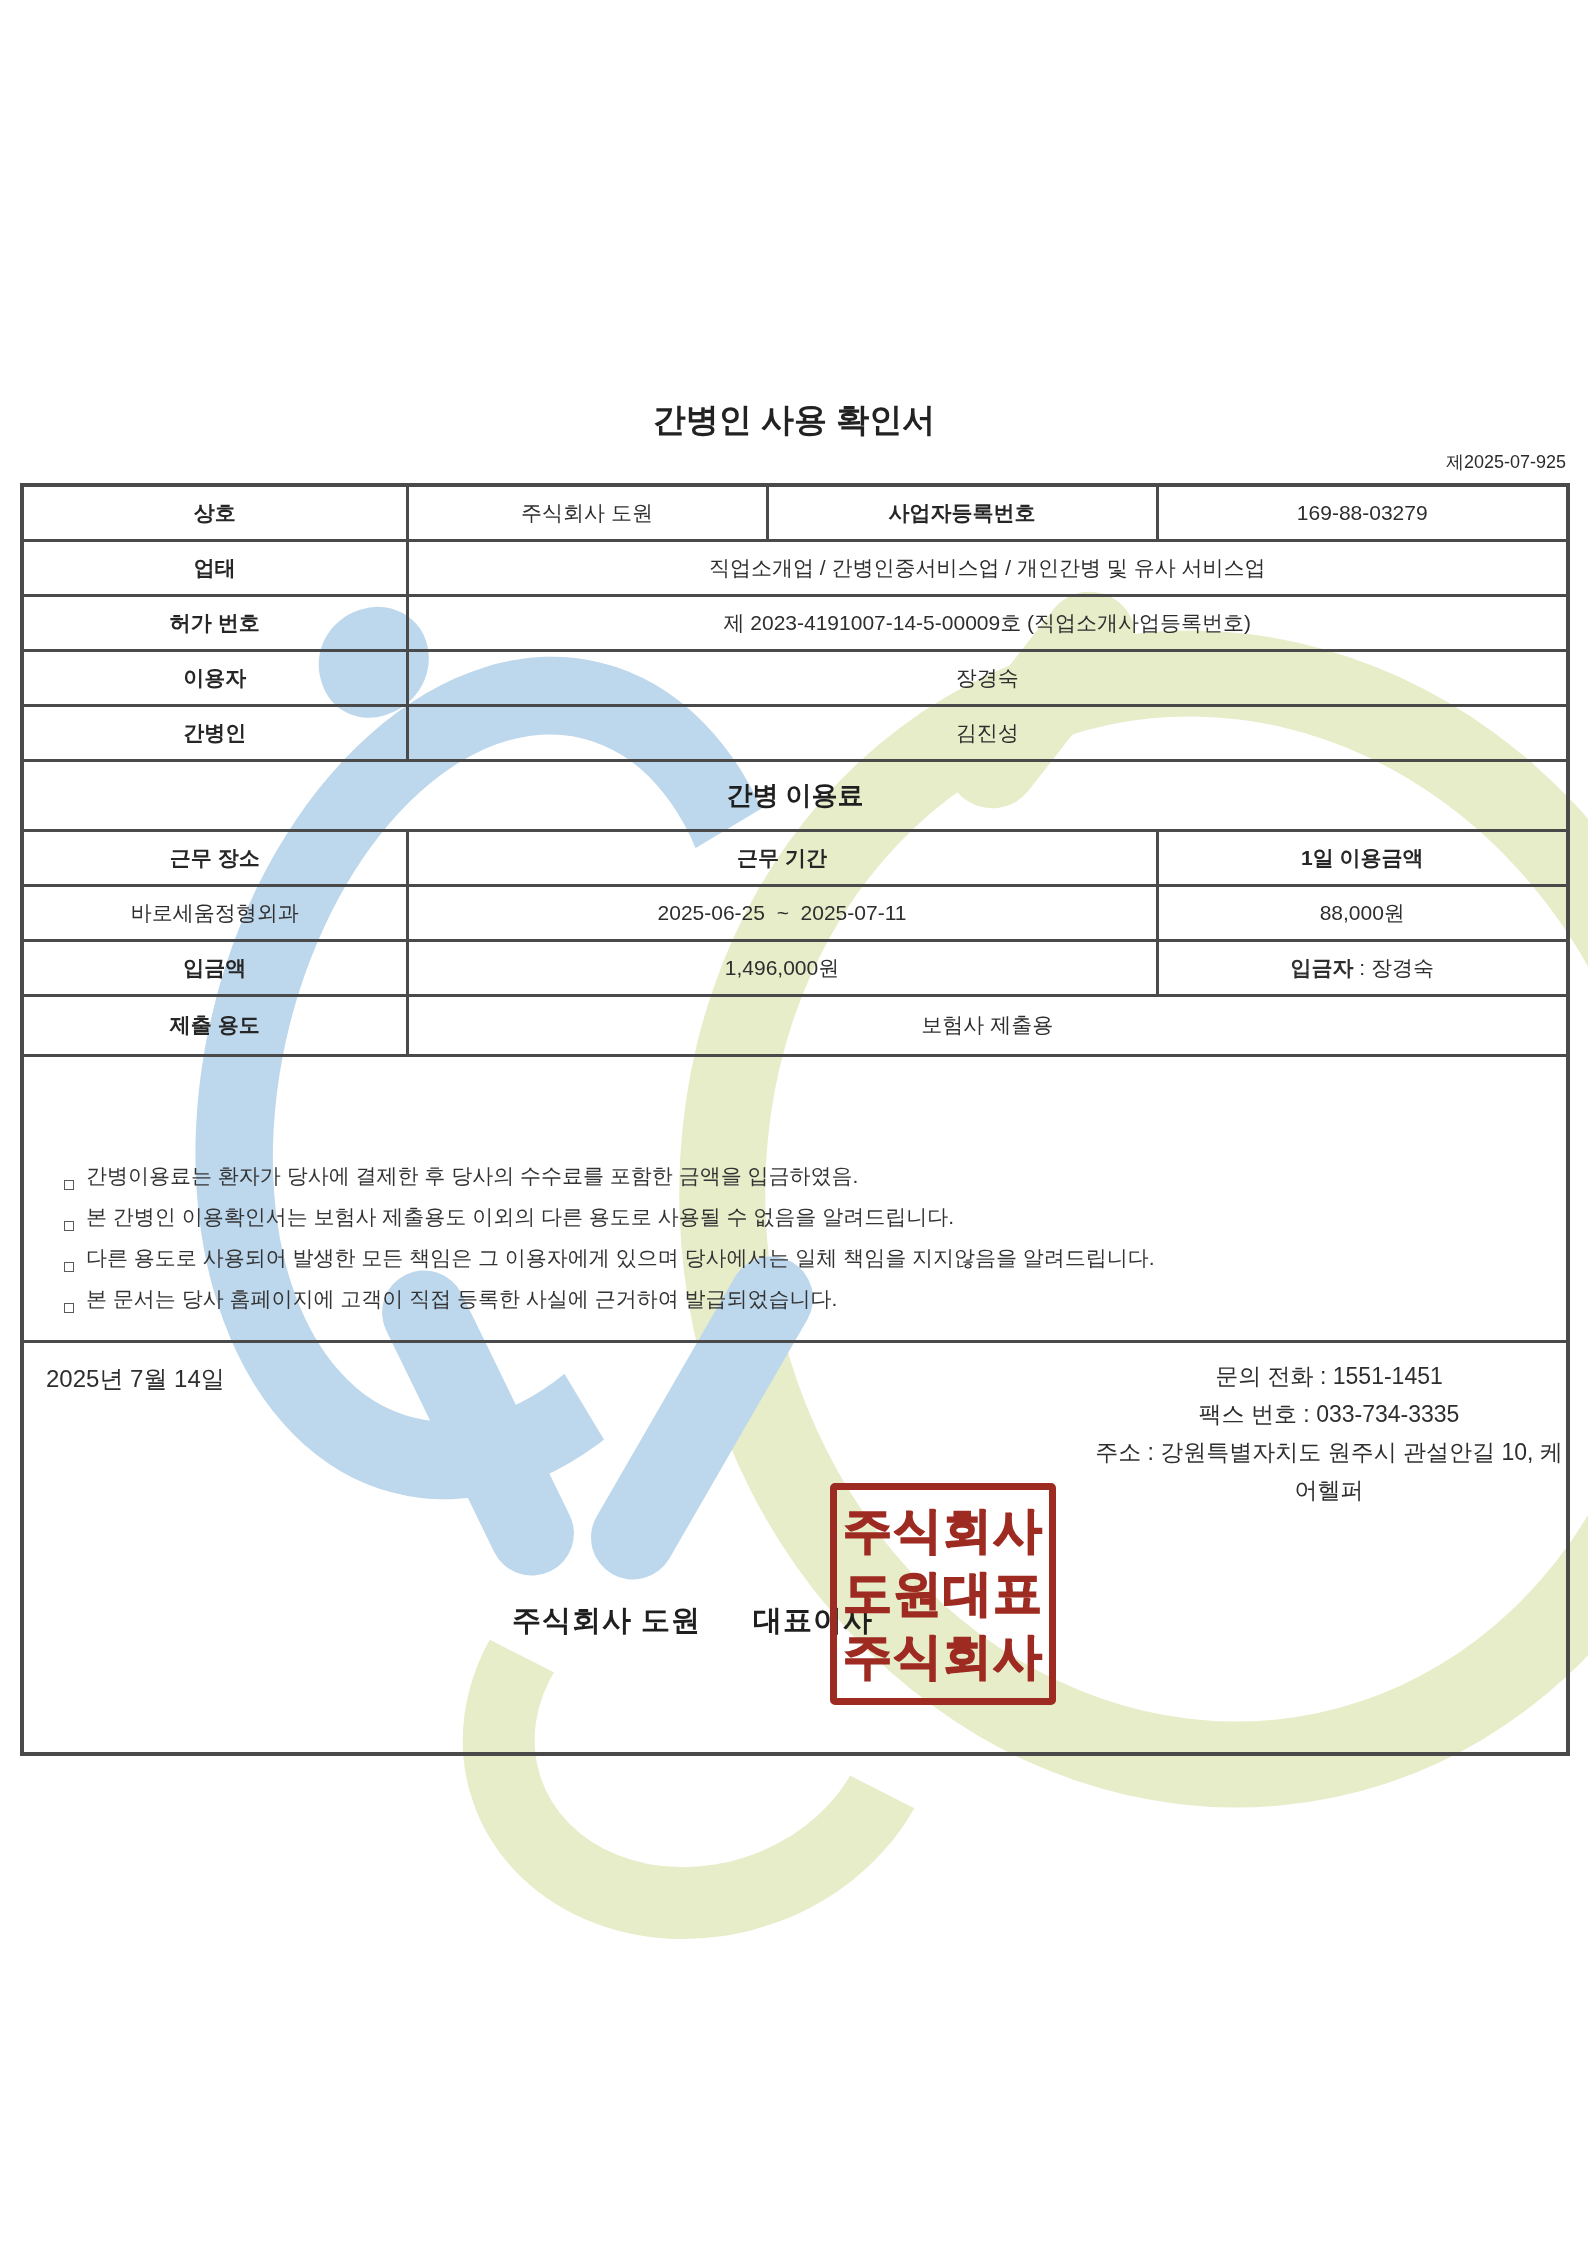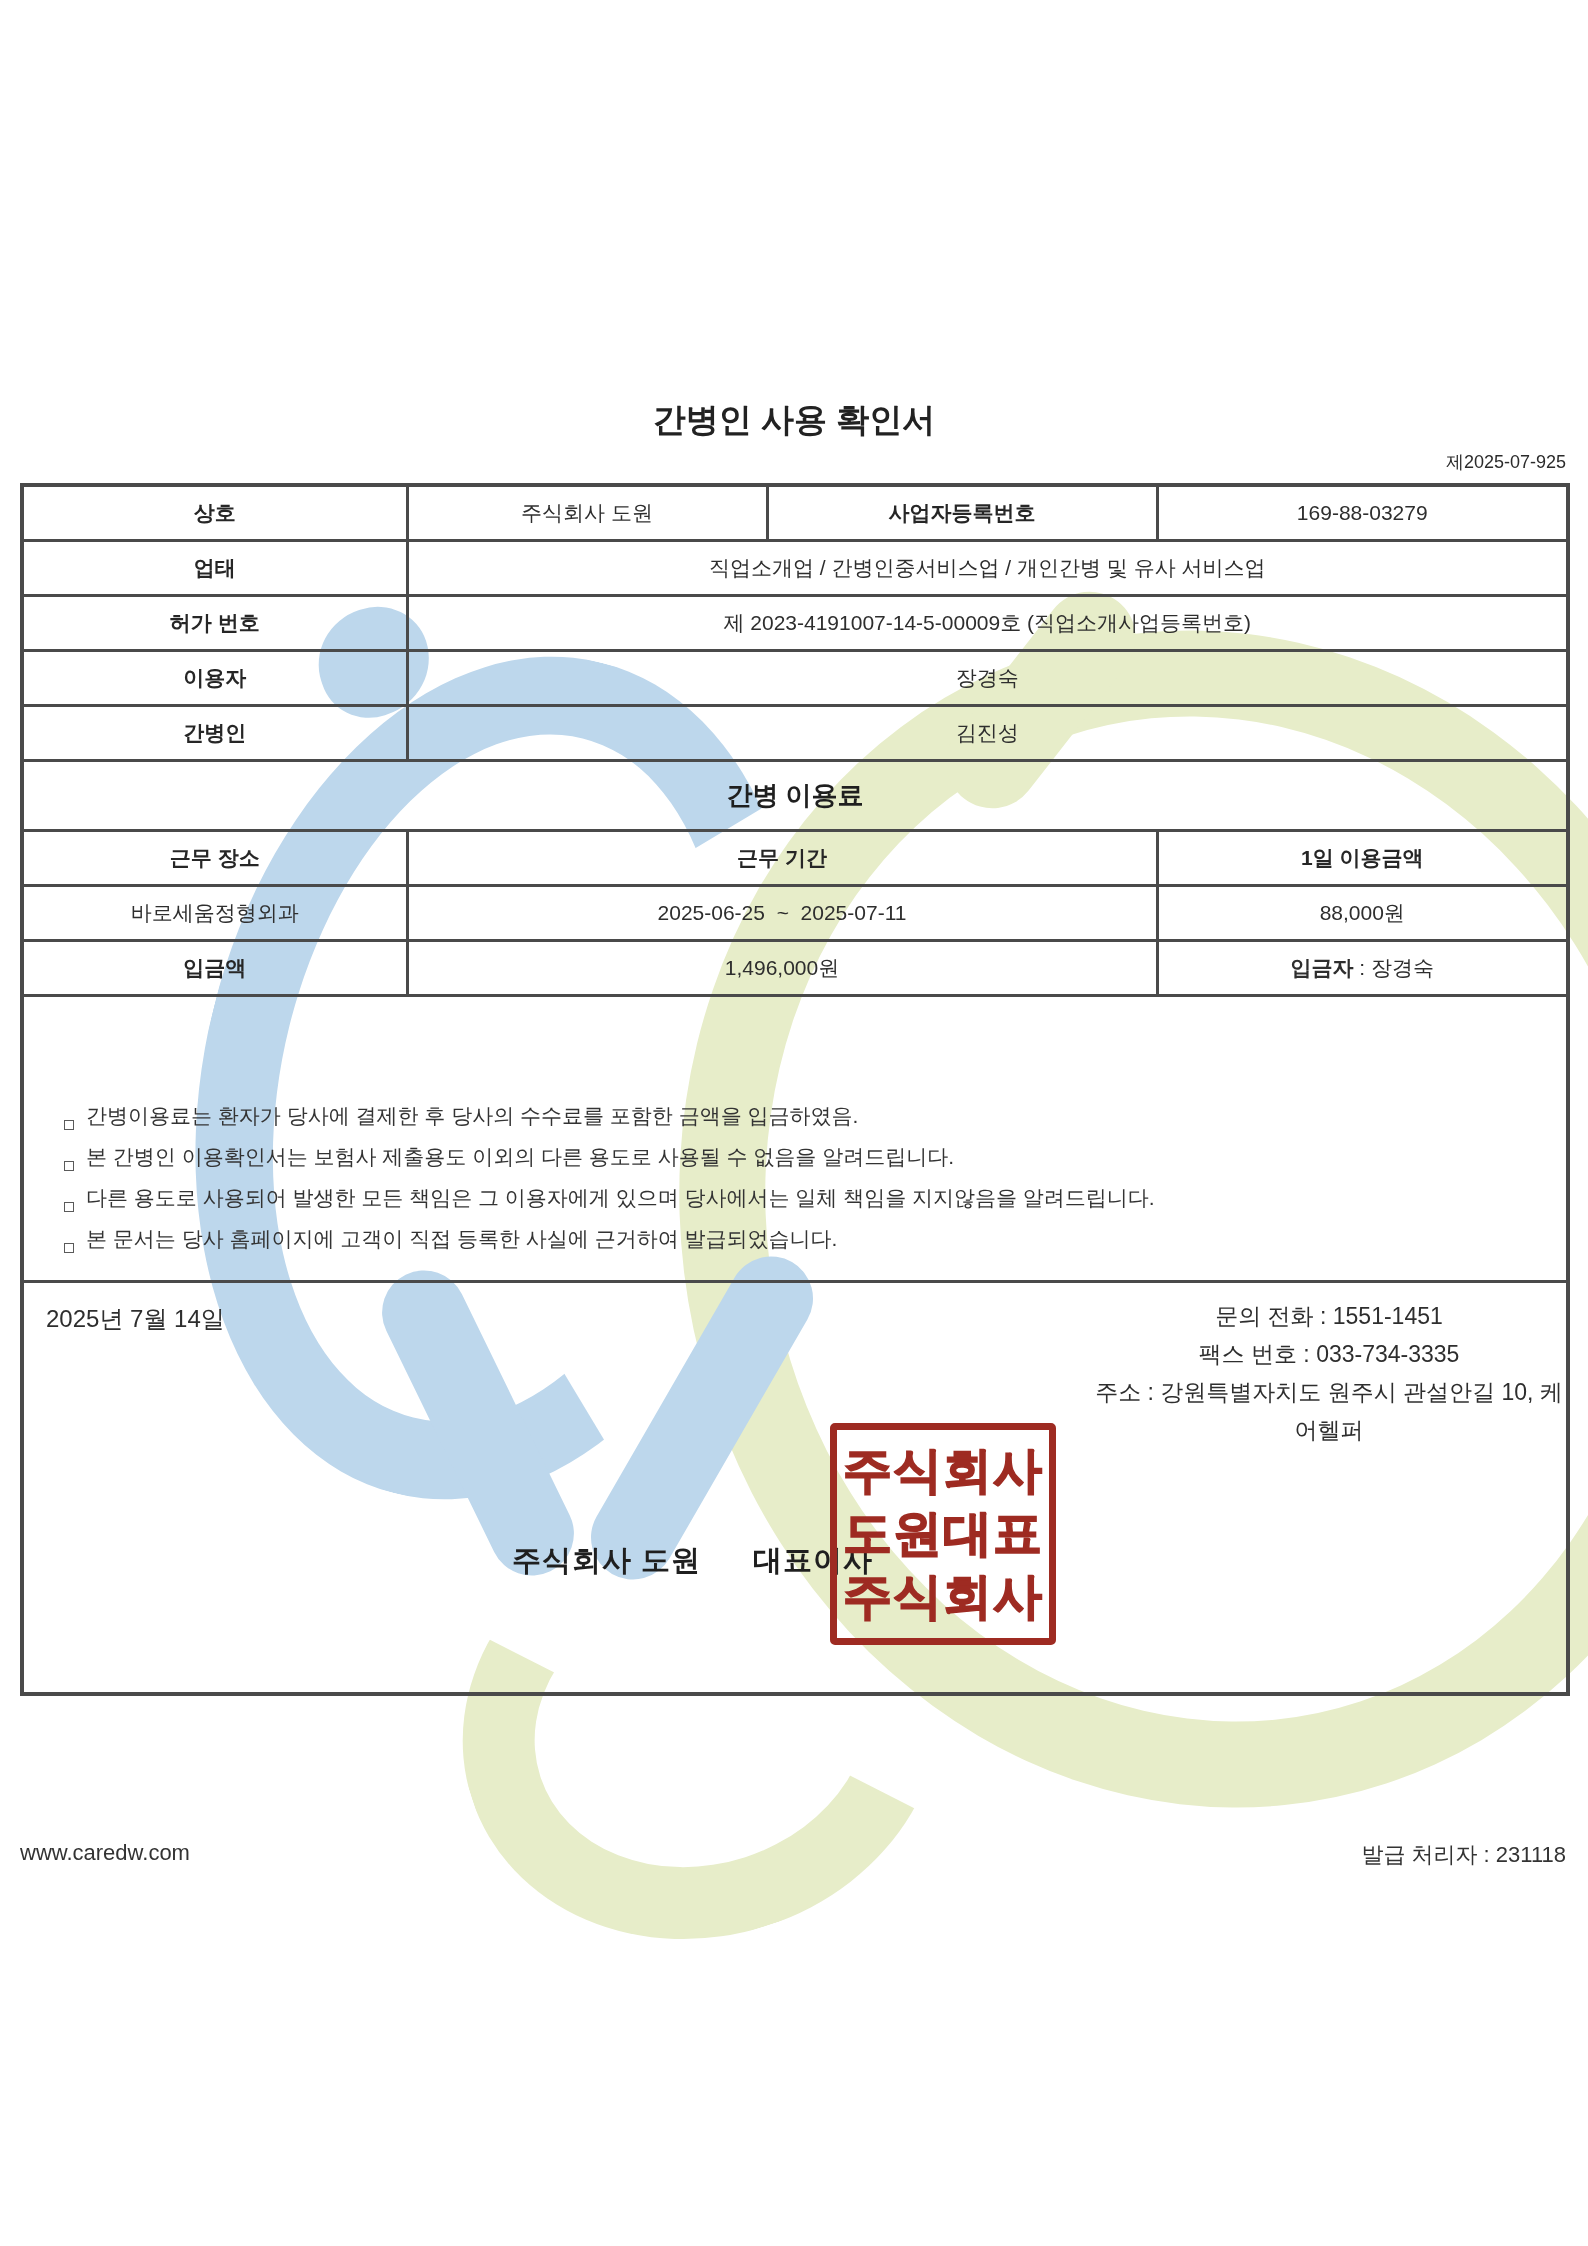--- a/index.html
+++ b/index.html
@@ -160,20 +160,24 @@
         <tr class="r-std">
           <td>바로세움정형외과</td>
           <td colspan="2" class="period-cell">2025-06-25  ~  2025-07-11</td>
           <td>88,000원</td>
         </tr>
         <tr class="r-std">
           <td class="lbl">입금액</td>
           <td colspan="2">1,496,000원</td>
           <td><span class="lbl" style="font-weight:700">입금자</span><span> : 장경숙</span></td>
         </tr>
+        <tr class="r-last">
+          <td class="lbl">제출 용도</td>
+          <td colspan="3">보험사 제출용</td>
+        </tr>
         <tr>
           <td colspan="4" class="notes-cell">
             <div class="notes-inner">
               <div class="note-line">
                 <span class="note-bullet"></span>
                 <span>간병이용료는 환자가 당사에 결제한 후 당사의 수수료를 포함한 금액을 입금하였음.</span>
               </div>
               <div class="note-line">
                 <span class="note-bullet"></span>
                 <span>본 간병인 이용확인서는 보험사 제출용도 이외의 다른 용도로 사용될 수 없음을 알려드립니다.</span>
@@ -203,18 +207,14 @@
             <div class="stamp">
               <div class="stamp-row">주식회사</div>
               <div class="stamp-row">도원대표</div>
               <div class="stamp-row">주식회사</div>
             </div>
           </td>
         </tr>
       </tbody>
     </table>
 
-    <div class="page-footer">
-      <span>www.caredw.com</span>
-      <span>발급 처리자 : 231118</span>
-    </div>
   </div>
 </div>
 
 </body></html>

